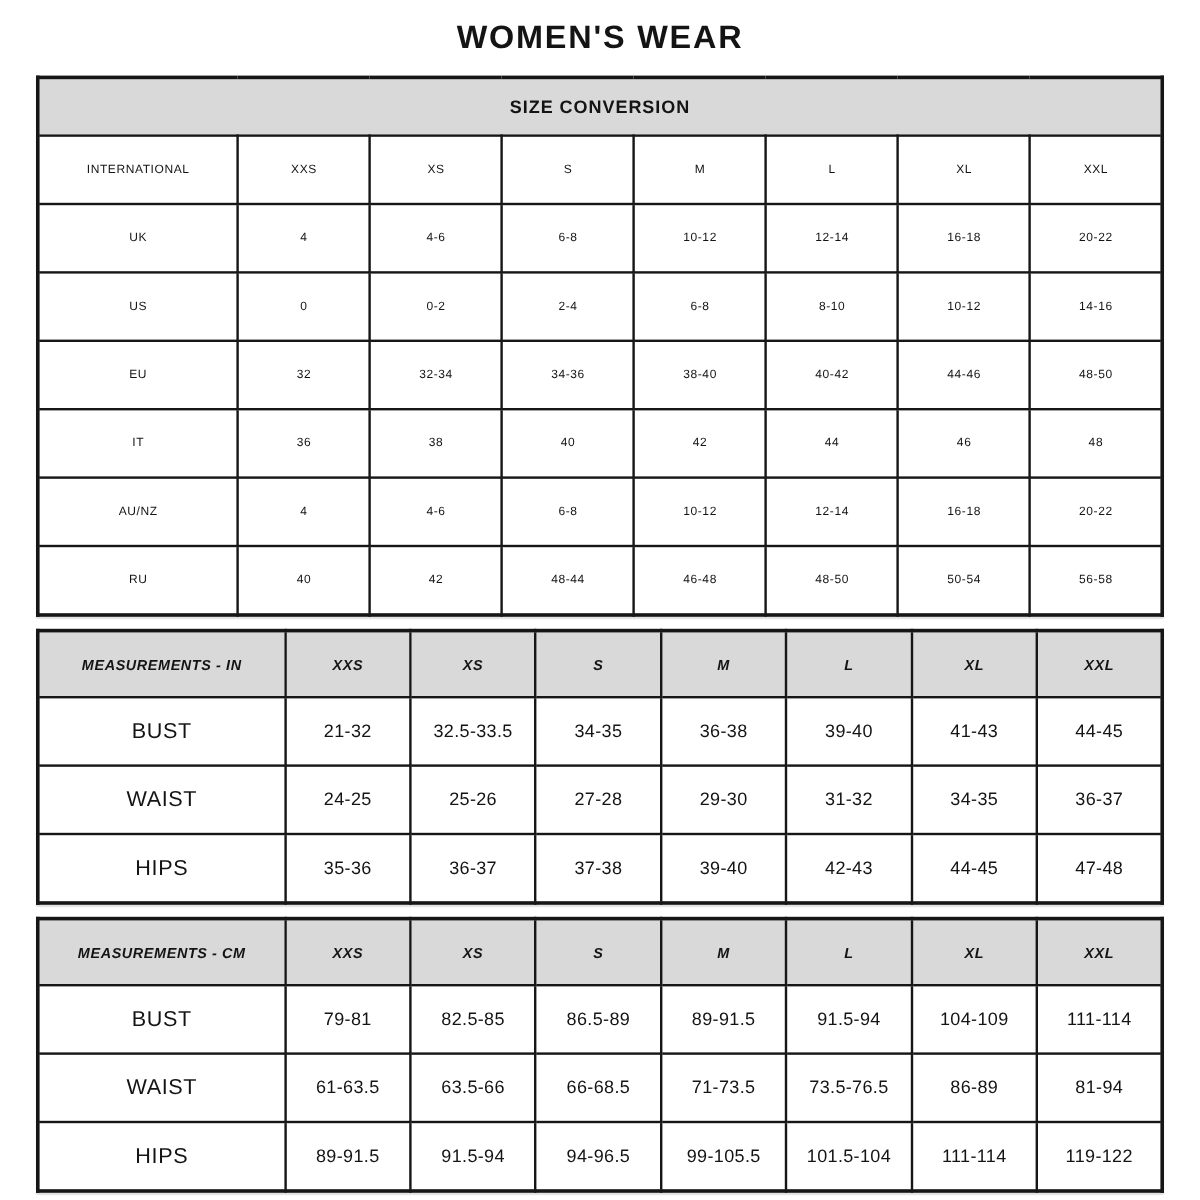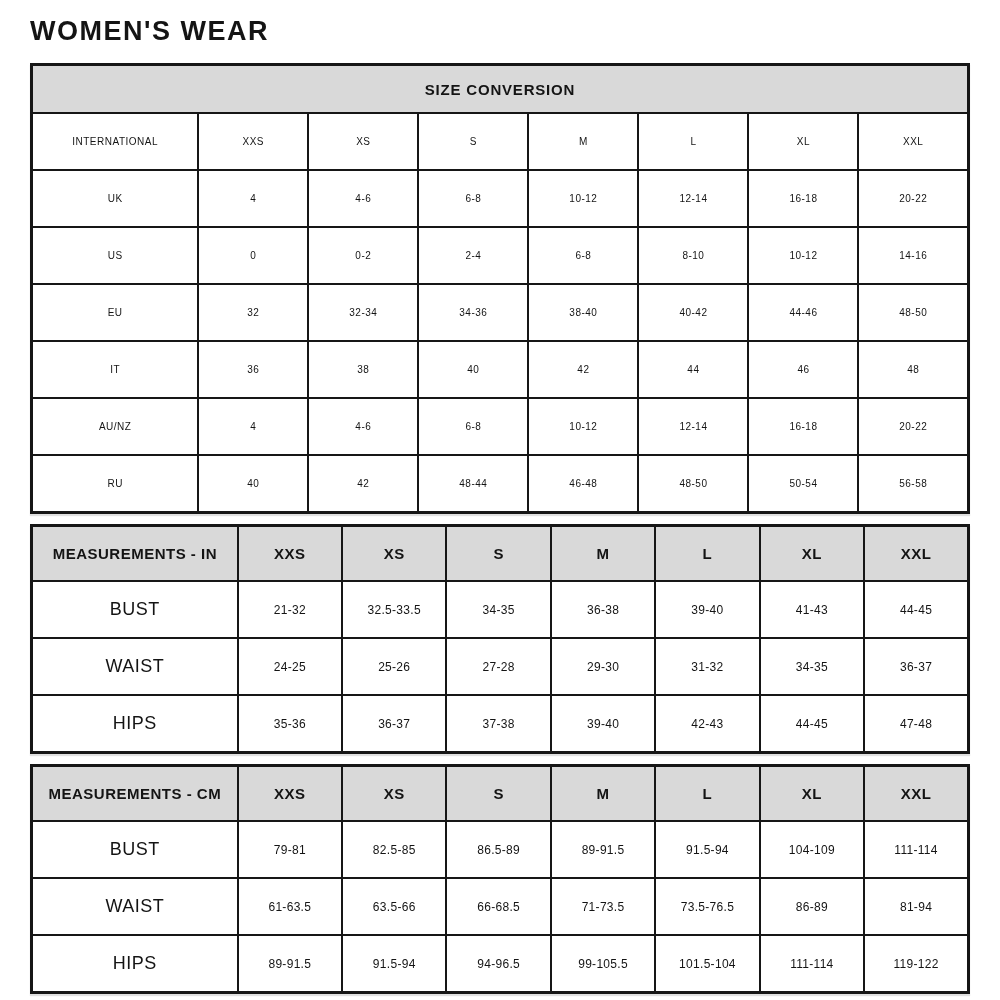--- a/index.html
+++ b/index.html
@@ -9,21 +9,21 @@
     --bg:#ffffff;
   }
   html,body{margin:0;padding:0;}
   body{
     width:1000px;height:1000px;box-sizing:border-box;
     background:var(--bg);color:var(--text);
     font-family:"Liberation Sans", sans-serif;
   }
   .page{padding:10px 30px 0 30px;}
   .page-title{
-    text-align:left;font-size:27px;font-weight:700;
+    text-align:center;font-size:27px;font-weight:700;
     letter-spacing:1.5px;margin:6px 0 16px 0;color:var(--text);
   }
   table.tbl{
     width:100%;border-collapse:collapse;table-layout:fixed;
     border:3px solid var(--border);
     margin:0 0 10px 0;
     box-shadow:0 2px 1px rgba(0,0,0,0.12);
   }
   .tbl th,.tbl td{
     border:2px solid var(--border);
@@ -31,22 +31,22 @@
     padding:0 4px;overflow:hidden;white-space:nowrap;
   }
   
   .banner-cell{
     height:46px;background:var(--header-bg);
     font-size:15px;font-weight:700;letter-spacing:0.8px;
   }
   
   #size-conversion td{height:55px;font-size:10px;letter-spacing:0.5px;}
   
-  .m-tbl th{height:53px;background:var(--header-bg);font-size:15px;font-weight:700;letter-spacing:0.5px;}
-  .m-tbl td{height:55px;font-size:12px;letter-spacing:0.3px;}
+  .m-tbl th{height:53px;background:var(--header-bg);font-size:12px;font-weight:700;letter-spacing:0.5px;font-style:italic;}
+  .m-tbl td{height:55px;font-size:15px;letter-spacing:0.3px;}
   .m-tbl td.label-cell{font-size:18px;letter-spacing:0.5px;}
 </style>
 </head>
 <body>
 
 <div class="page">
 
   <div class="page-title">WOMEN'S WEAR</div>
 
   <table class="tbl" id="size-conversion">

